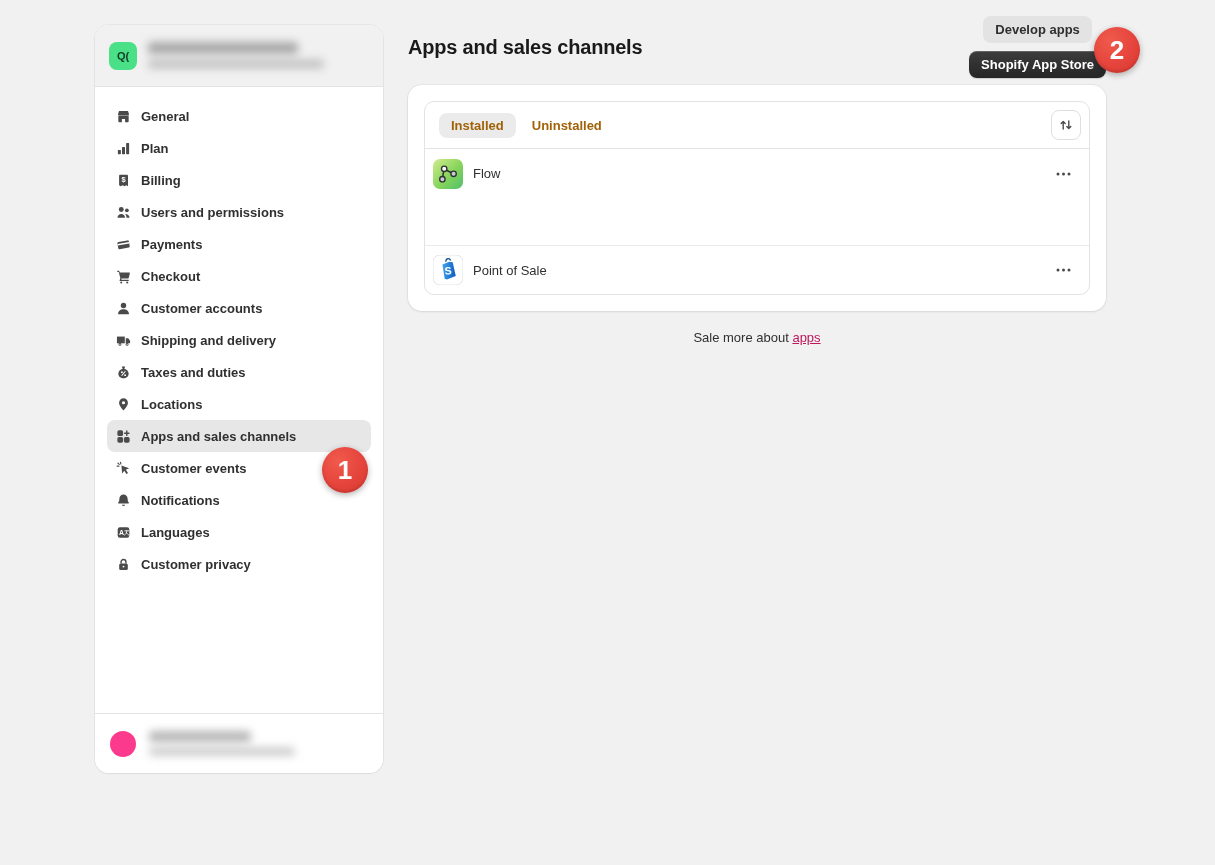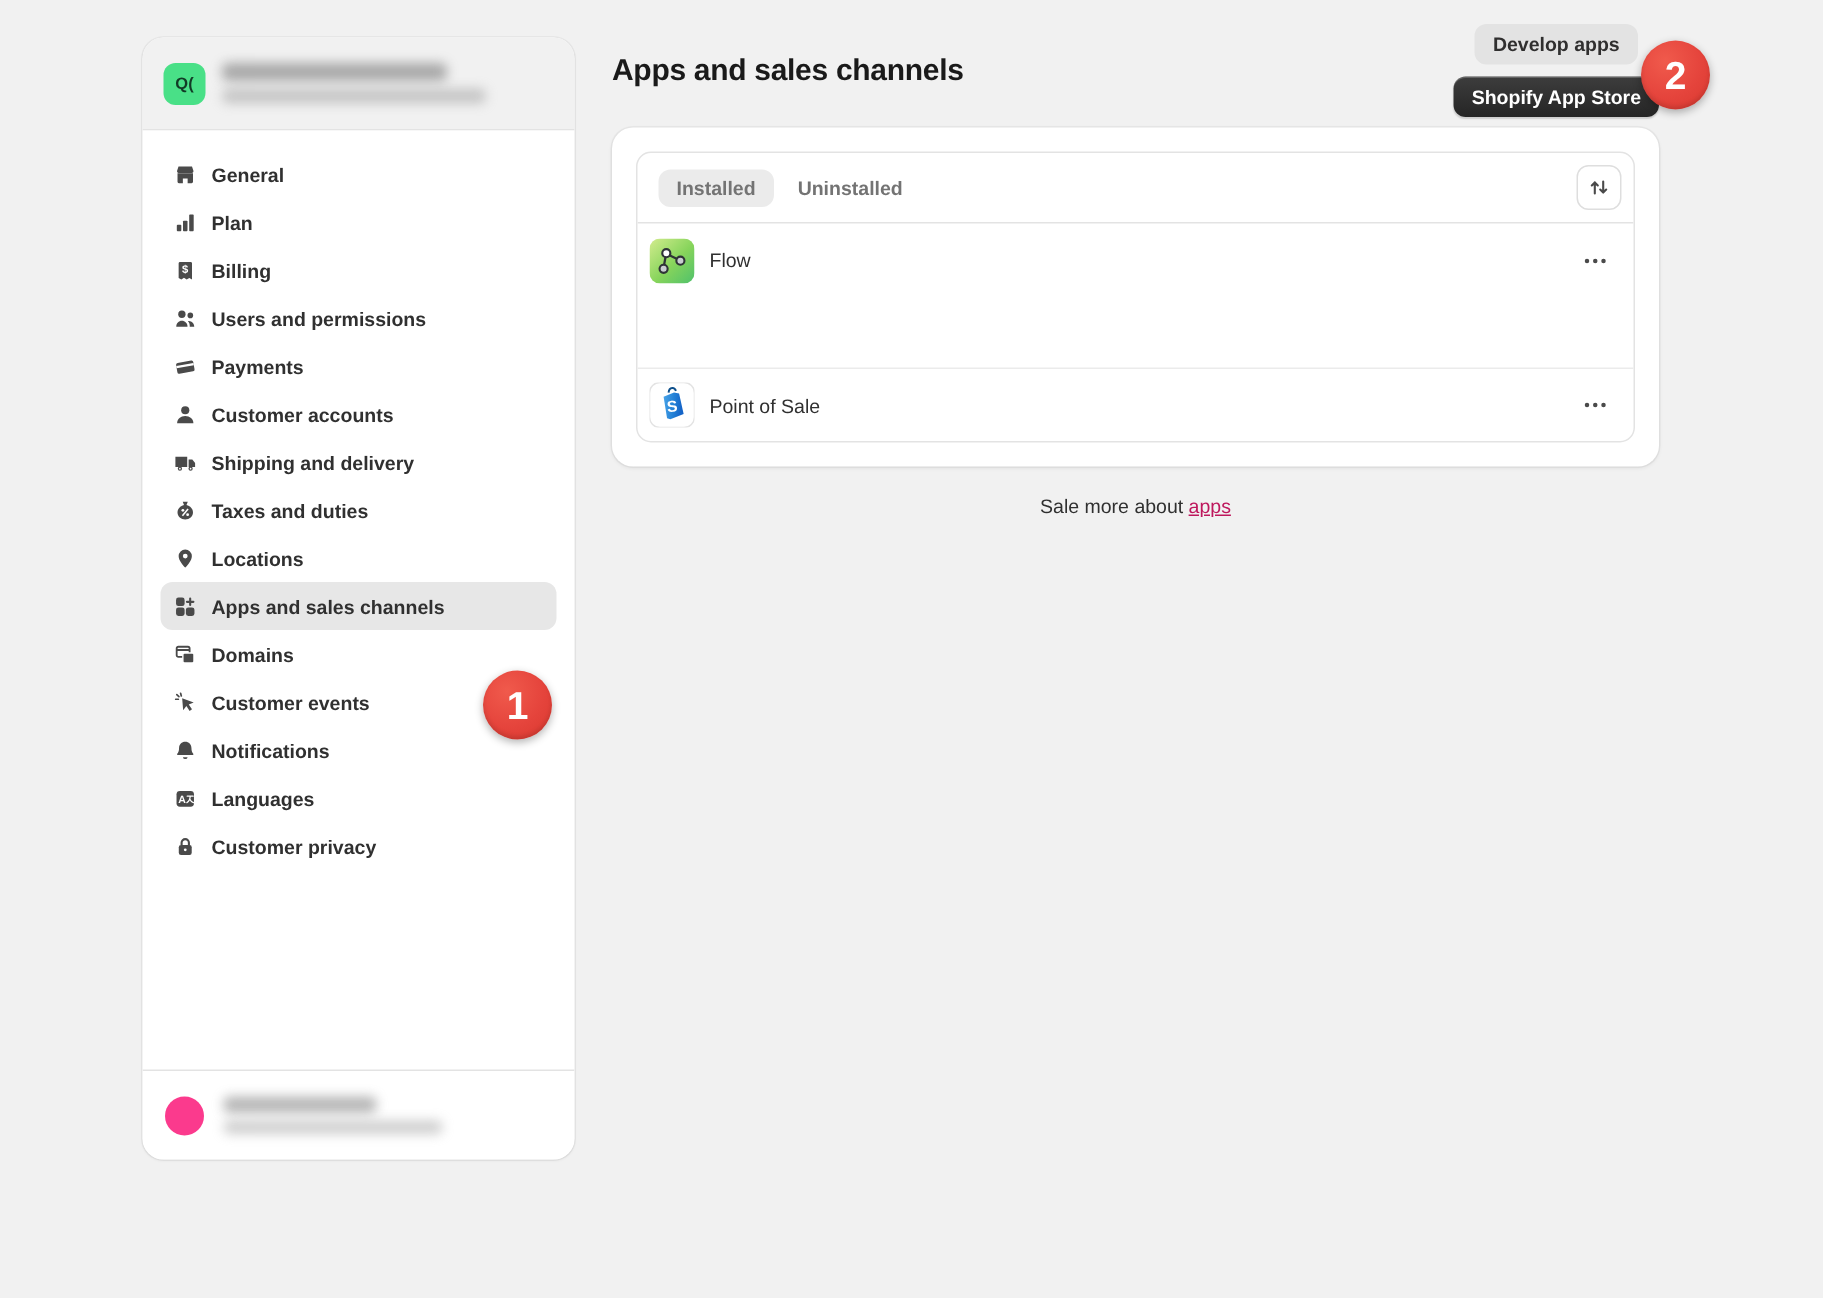--- a/index.html
+++ b/index.html
@@ -68,21 +68,21 @@
 
   .card {
     margin-top:24px; background:#ffffff; border-radius:14px; padding:16px;
     box-shadow:0 0 0 1px rgba(0,0,0,.04), 0 1px 3px rgba(0,0,0,.08);
   }
   .inner-box { border:1px solid #e3e3e3; border-radius:10px; overflow:hidden; }
   .tabs-row {
     height:47px; display:flex; align-items:center;
     padding:0 8px 0 14px; border-bottom:1px solid #e3e3e3;
   }
-  .tab { font-size:13px; font-weight:600; color:#737373; padding:5px 12px;
+  .tab { font-size:13px; font-weight:600; color:#a16207; padding:5px 12px;
          border-radius:8px; cursor:pointer; }
   .tab.active { background:#ebebeb; }
   .tab + .tab { margin-left:4px; }
   .tabs-spacer { flex:1; }
   .sort-btn {
     width:30px; height:30px; border:1px solid #dedede; border-radius:8px;
     background:#fff; display:flex; align-items:center; justify-content:center; cursor:pointer;
   }
 
   .app-row {
@@ -175,20 +175,30 @@
           <svg viewBox="0 0 16 16">
             <g transform="rotate(-10 8 8)">
               <rect x="1.8" y="4.4" width="12.4" height="7.8" rx="1.3"></rect>
               <rect x="1.8" y="6.3" width="12.4" height="1.7" fill="#fff"></rect>
             </g>
           </svg>
         </span>
       <span class="nav-label">Payments</span>
     </div>
 
+    <div class="nav-item">
+      <span class="nicon">
+          <svg viewBox="0 0 16 16">
+            <path d="M1.4 1.8h2l.5 2h10.3a.6.6 0 0 1 .6.8l-1.2 4.6a1.4 1.4 0 0 1-1.4 1H5.9l-.3 1.2h8v1.4H3.7l.9-3.2-1.7-6.4H1.4z"></path>
+            <circle cx="5.6" cy="14.3" r="1.1"></circle>
+            <circle cx="12" cy="14.3" r="1.1"></circle>
+          </svg>
+        </span>
+      <span class="nav-label">Checkout</span>
+    </div>
 
     <div class="nav-item">
       <span class="nicon">
           <svg viewBox="0 0 16 16">
             <circle cx="8" cy="4.8" r="2.9"></circle>
             <path d="M2.2 14c0-3.2 2.6-5.2 5.8-5.2s5.8 2 5.8 5.2z"></path>
           </svg>
         </span>
       <span class="nav-label">Customer accounts</span>
     </div>
@@ -235,32 +245,20 @@
           <svg viewBox="0 0 16 16" fill="none" stroke="#4a4a4a" stroke-width="1.5" stroke-linecap="round">
             <rect x="2.2" y="2.2" width="4.6" height="4.6" rx="1"></rect>
             <rect x="2.2" y="9.2" width="4.6" height="4.6" rx="1"></rect>
             <rect x="9.2" y="9.2" width="4.6" height="4.6" rx="1"></rect>
             <path d="M11.5 2.2v4.6M9.2 4.5h4.6"></path>
           </svg>
         </span>
       <span class="nav-label">Apps and sales channels</span>
     </div>
 
-    <div class="nav-item">
-      <span class="nicon">
-          <svg viewBox="0 0 16 16">
-            <g fill="none" stroke="#4a4a4a" stroke-width="1.3">
-              <rect x="1.9" y="2.3" width="9.2" height="7.2" rx="1.2"></rect>
-              <path d="M1.9 4.6h9.2"></path>
-            </g>
-            <rect x="6.3" y="6.7" width="7.9" height="7.1" rx="1.2" stroke="#fff" stroke-width="1"></rect>
-          </svg>
-        </span>
-      <span class="nav-label">Domains</span>
-    </div>
 
     <div class="nav-item">
       <span class="nicon">
           <svg viewBox="0 0 16 16">
             <path d="M5.8 4.8l8.2 3-3.5 1.4 2.3 3.5-1.7 1.1-2.3-3.5-2.3 3z"></path>
             <path d="M2 2.2l1.5 1.5M1.2 5.5h1.9M4.7 1.3l.5 1.9" stroke="#4a4a4a" stroke-width="1.2" fill="none" stroke-linecap="round"></path>
           </svg>
         </span>
       <span class="nav-label">Customer events</span>
     </div>

